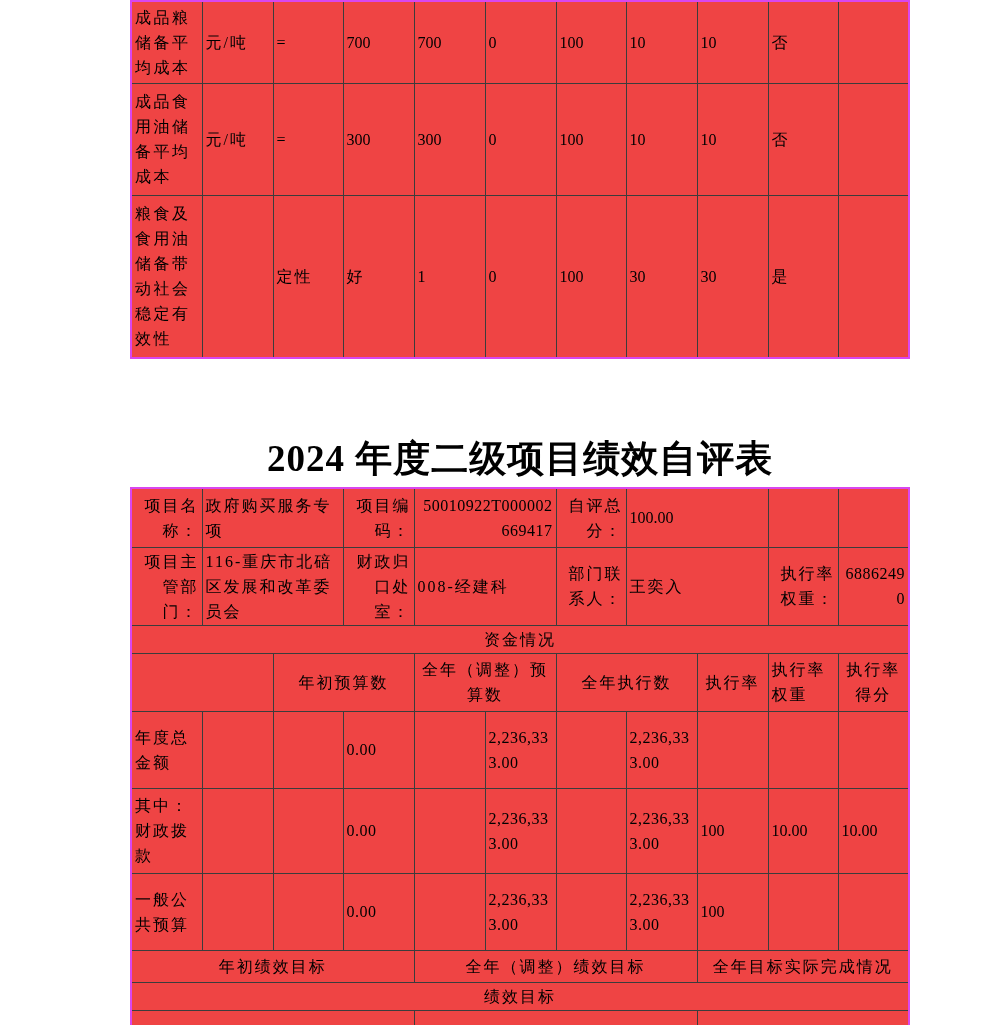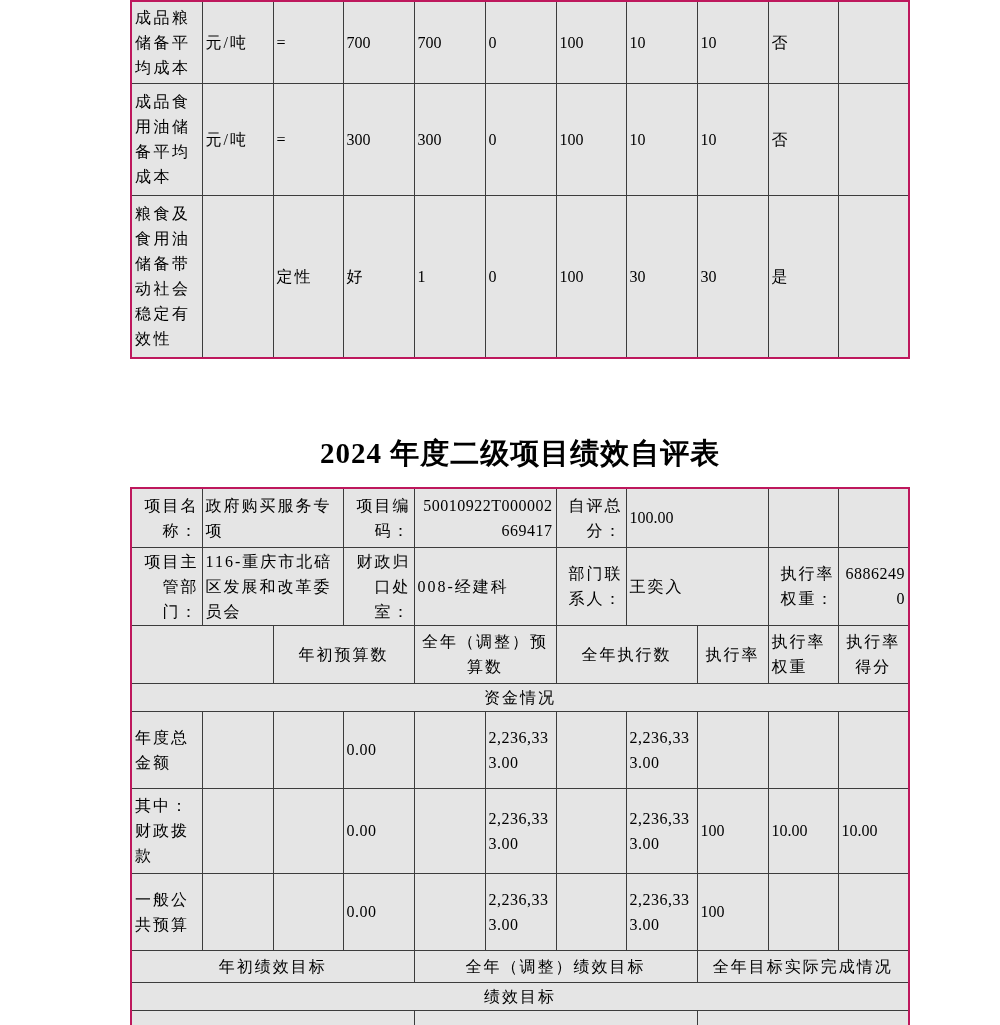--- a/index.html
+++ b/index.html
@@ -2,42 +2,42 @@
 <html><head>
 <meta charset="utf-8">
 <style>
   html,body{margin:0;padding:0;background:#fff;}
   .page{
     position:relative;width:1000px;height:1025px;background:#ffffff;overflow:hidden;
     font-family:"Liberation Serif","DejaVu Serif",serif;color:#000;
   }
   table.grid{
     position:absolute;left:130px;border-collapse:collapse;table-layout:fixed;
-    border:2px solid #be185d;background:#e5e5e5;
+    border:2px solid #d946ef;background:#ef4444;
   }
   table.grid td{
     border:1px solid #3c3c3c;font-size:16px;line-height:25px;
     vertical-align:middle;padding:1px 3px;overflow:hidden;word-wrap:break-word;
   }
   .t1{top:0px;}
   .t2{top:487px;}
   
   .cjk{letter-spacing:2px;text-align:left;}
   .lbl-l{letter-spacing:2.5px;text-align:left;}
   .lbl-r{letter-spacing:2px;text-align:right;}
   .num-r{padding-right:2px;letter-spacing:0;}
   .num-l{text-align:left;padding-left:2px;letter-spacing:0;}
   .code{text-align:right;word-break:break-all;letter-spacing:0.5px;padding-left:2px;}
   .money{text-align:left;word-break:break-all;letter-spacing:0.5px;padding-left:2px;padding-right:0;}
   .ctr{text-align:center;letter-spacing:2px;}
   .hdr-l{text-align:left;letter-spacing:2px;}
   .sec{text-align:center;letter-spacing:2px;}
   .doc-title{
     position:absolute;left:130px;width:780px;top:434px;height:42px;
-    text-align:center;font-size:29px;font-weight:bold;letter-spacing:1px;
+    text-align:center;font-size:37px;font-weight:bold;letter-spacing:1px;
     font-family:"Liberation Serif","DejaVu Serif",serif;
   }
 </style>
 </head>
 <body>
 
 <div class="page">
 
   <table class="grid t1">
     <colgroup>
@@ -129,34 +129,34 @@
       <td class="lbl-r">项目主管部门：</td>
       <td colspan="2" class="cjk">116-重庆市北碚区发展和改革委员会</td>
       <td class="lbl-r">财政归口处室：</td>
       <td colspan="2" class="cjk">008-经建科</td>
       <td class="lbl-r">部门联系人：</td>
       <td colspan="2" class="cjk">王奕入</td>
       <td class="lbl-r">执行率权重：</td>
       <td class="code">68862490</td>
     </tr>
 
+    <tr style="height:28px">
+      <td colspan="11" class="sec">资金情况</td>
+    </tr>
+
     <tr style="height:58px">
       <td colspan="2"></td>
       <td colspan="2" class="ctr">年初预算数</td>
       <td colspan="2" class="ctr">全年（调整）预算数</td>
       <td colspan="2" class="ctr">全年执行数</td>
       <td class="ctr">执行率</td>
       <td class="hdr-l">执行率权重</td>
       <td class="ctr">执行率得分</td>
     </tr>
 
-    <tr style="height:28px">
-      <td colspan="11" class="sec">资金情况</td>
-    </tr>
-
     <tr style="height:77px">
       <td class="cjk">年度总金额</td>
       <td></td>
       <td></td>
       <td class="money">0.00</td>
       <td></td>
       <td class="money">2,236,333.00</td>
       <td></td>
       <td class="money">2,236,333.00</td>
       <td class="num-l"></td>

